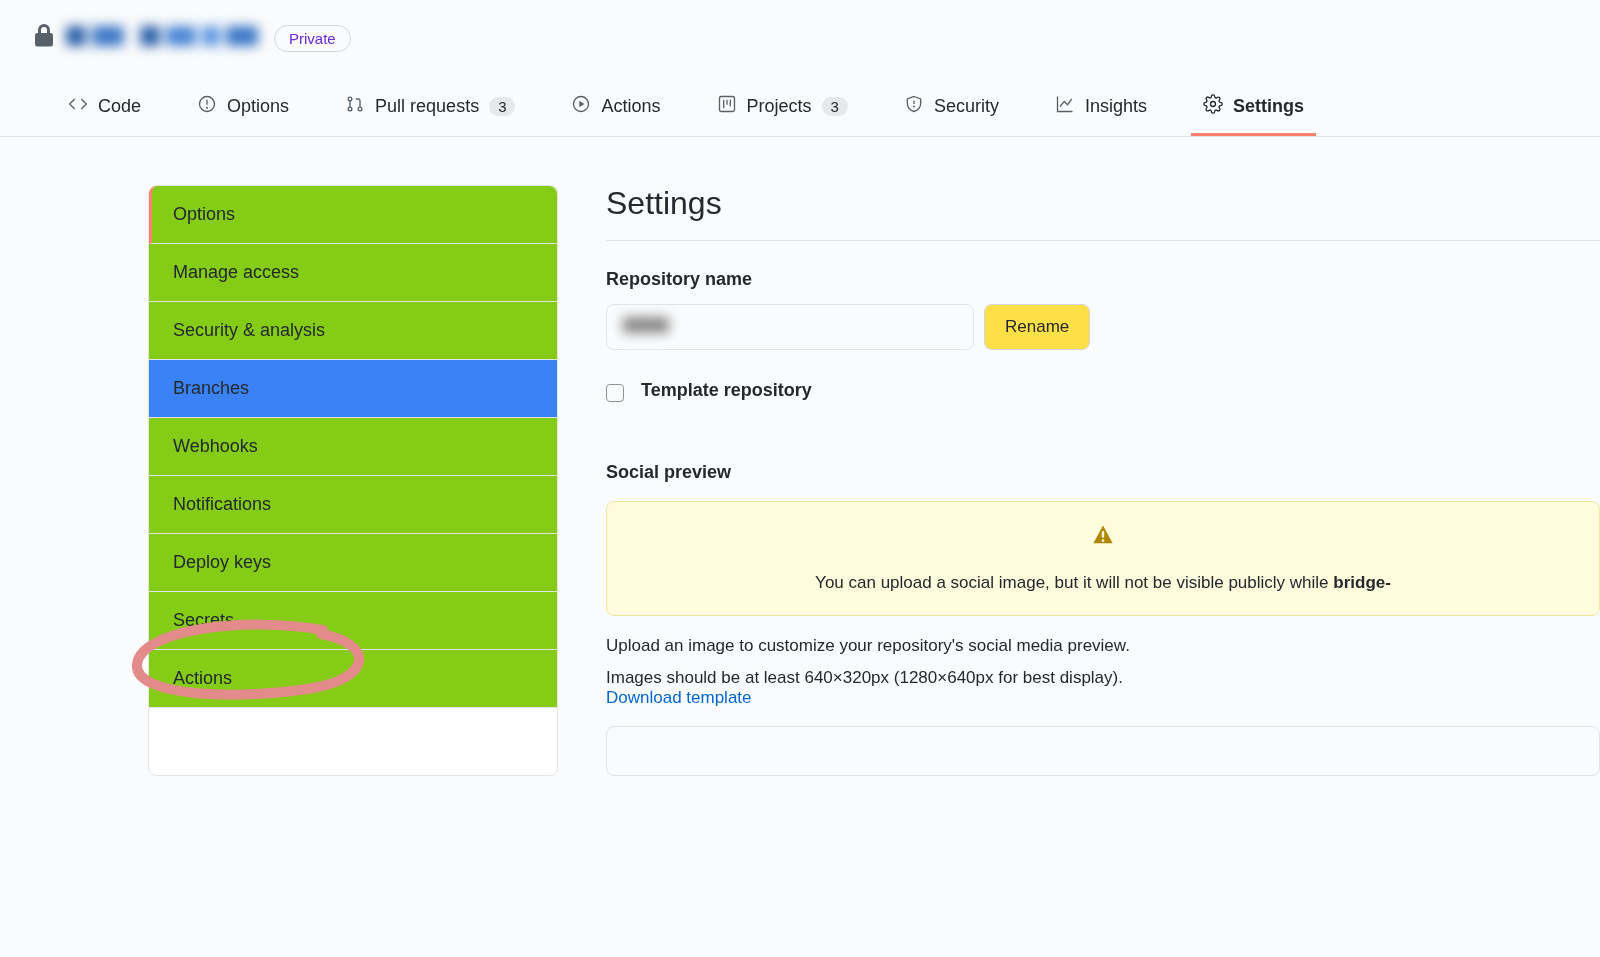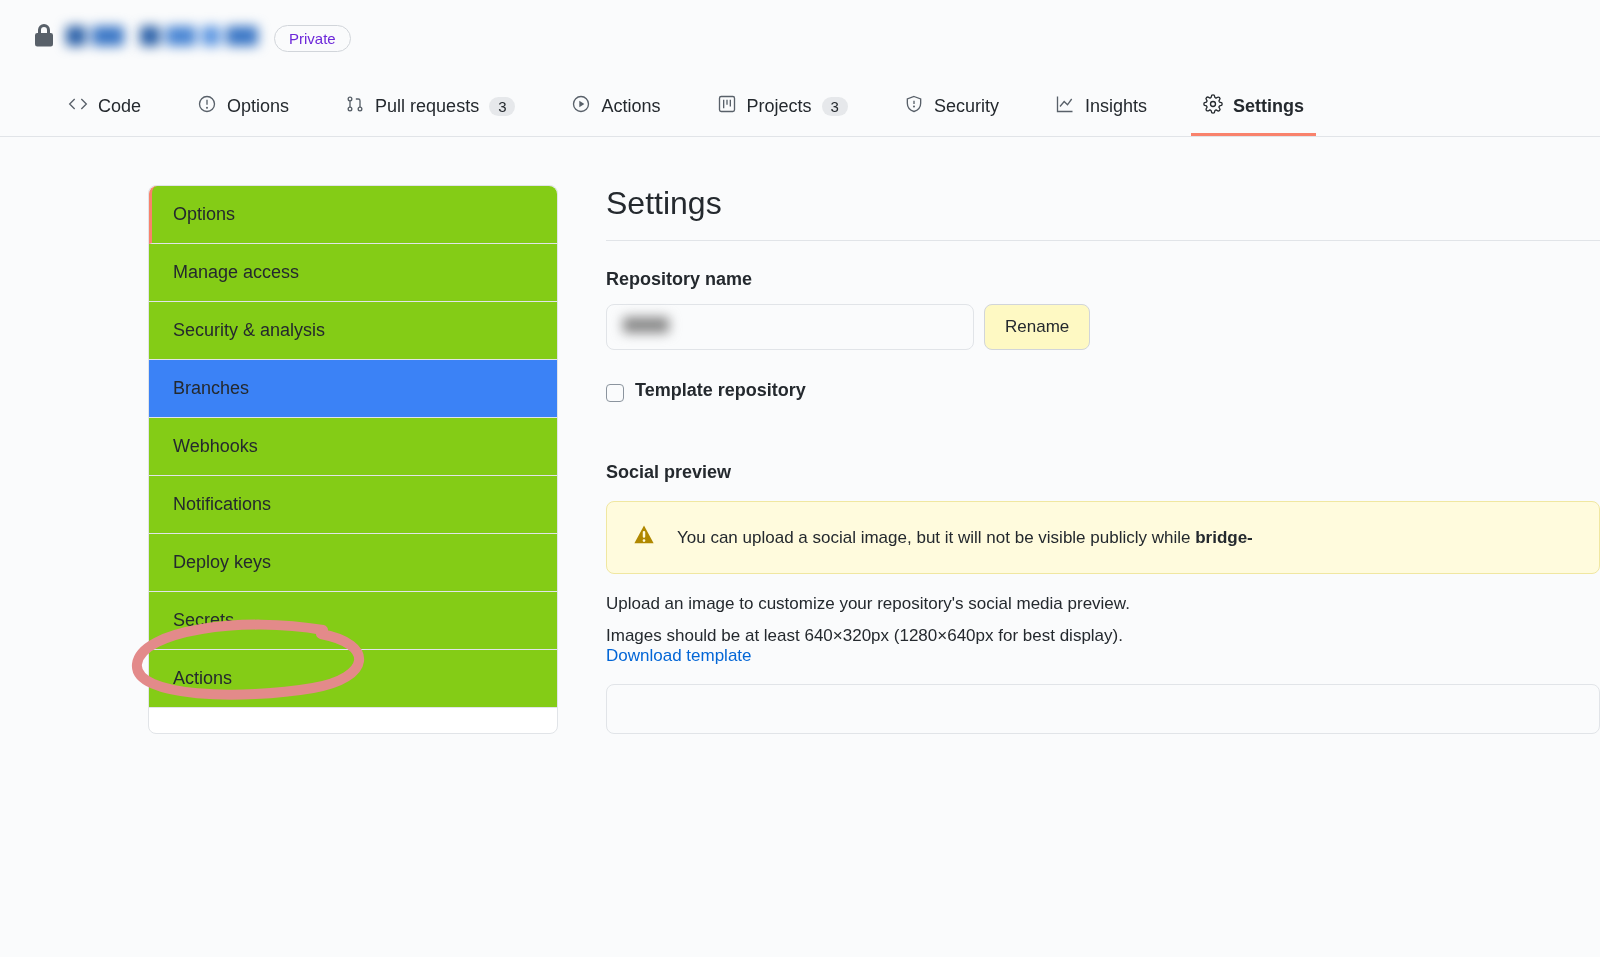--- a/index.html
+++ b/index.html
@@ -129,44 +129,45 @@
     background:#fafbfc;
     color:#24292e;
   }
   .text-input .blur-segment{ width:46px; height:16px; background:#888;}
   .btn {
     border:1px solid #d1d5da;
     border-radius:8px;
     padding:12px 20px;
     font-size:17px;
     font-weight:500;
-    background:#fef9c3;
+    background:#fde047;
     cursor:pointer;
     color:#24292e;
   }
-  .checkbox-row { display:flex; gap:11px; align-items:flex-start; margin-bottom:60px;}
+  .checkbox-row { display:flex; gap:17px; align-items:flex-start; margin-bottom:60px;}
   .checkbox {
     width:18px; height:18px; border:1.5px solid #8b949e; border-radius:4px; margin-top:4px; flex-shrink:0; cursor:pointer;
   }
   .checkbox-label { font-size:18px; font-weight:600; }
   .checkbox-hint { font-size:17px; color:#586069; margin-top:4px; white-space:nowrap; overflow:hidden;}
   .section-heading { font-size:18px; font-weight:600; margin-bottom:18px; }
   .flash-warn {
     background:#fffbdd;
     border:1px solid #f0e7a1;
     border-radius:8px;
     padding:22px 26px;
     display:flex;
     align-items:center;
     gap:22px;
     margin-bottom:20px;
     font-size:17px;
     color:#24292e;
     white-space:nowrap;
     overflow:hidden;
+    flex-direction:column;
   }
   .flash-warn .warn-icon svg { width:22px; height:22px; fill:#b08800; }
   .flash-text b { font-weight:700; }
   .body-text { font-size:17px; color:#24292e; margin-bottom:12px; }
   .link { color:#0366d6; cursor:pointer; }
   .upload-box {
     border:1px solid #e1e4e8;
     border-radius:8px;
     height:50px;
     margin-top:18px;

